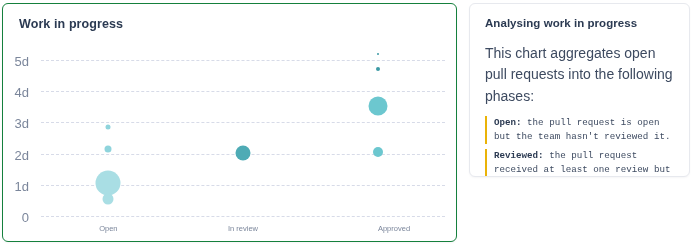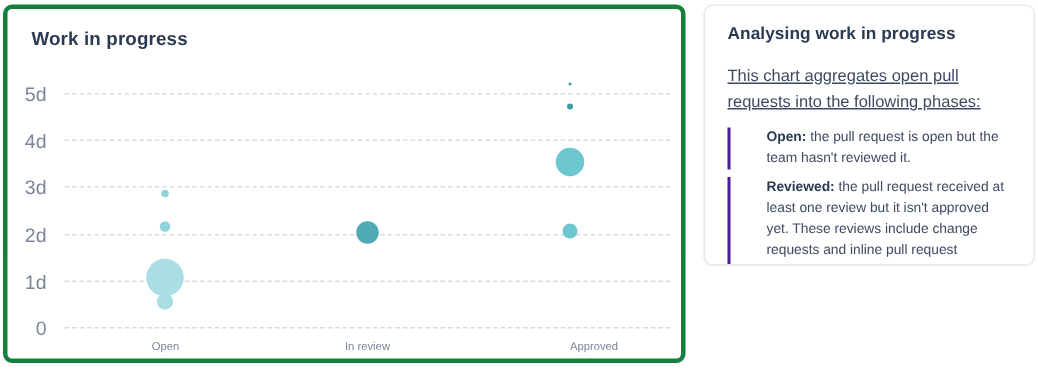--- a/index.html
+++ b/index.html
@@ -20,21 +20,21 @@
     gap: 12px;
     padding: 3px 2px;
   }
 
   
   .chart-card {
     position: relative;
     width: 455px;
     height: 239px;
     background: #ffffff;
-    border: 3px solid #15803d;
+    border: 1px solid #15803d;
     border-radius: 6px;
     box-shadow: 0 1px 2px rgba(16,24,40,0.04);
     flex: 0 0 auto;
   }
   .chart-title {
     position: absolute;
     left: 16px;
     top: 13px;
     font-size: 12.5px;
     font-weight: bold;
@@ -99,33 +99,33 @@
     overflow: hidden;
   }
   .info-title {
     font-size: 11.5px;
     font-weight: bold;
     color: #2b3a52;
     margin: 0 0 14px 0;
     letter-spacing: 0.05px;
   }
   .info-intro {
-    font-size: 11px;
+    font-size: 14px;
     line-height: 1.52;
     color: #3d4a60;
     margin: 0 0 9px 0;
-    text-decoration: underline;
   }
   .phase {
-    border-left: 2px solid #4c1d95;
-    padding-left: 24px;
+    border-left: 2px solid #eab308;
+    padding-left: 7px;
     margin-bottom: 5px;
     font-size: 9.2px;
     line-height: 1.52;
     color: #3d4a60;
+    font-family: Liberation Mono, monospace;
   }
   .phase b { color: #2b3a52; font-weight: bold; }
 </style>
 </head>
 <body>
 
 <div class="page">
 
   <div class="chart-card">
     <div class="chart-title">Work in progress</div>

